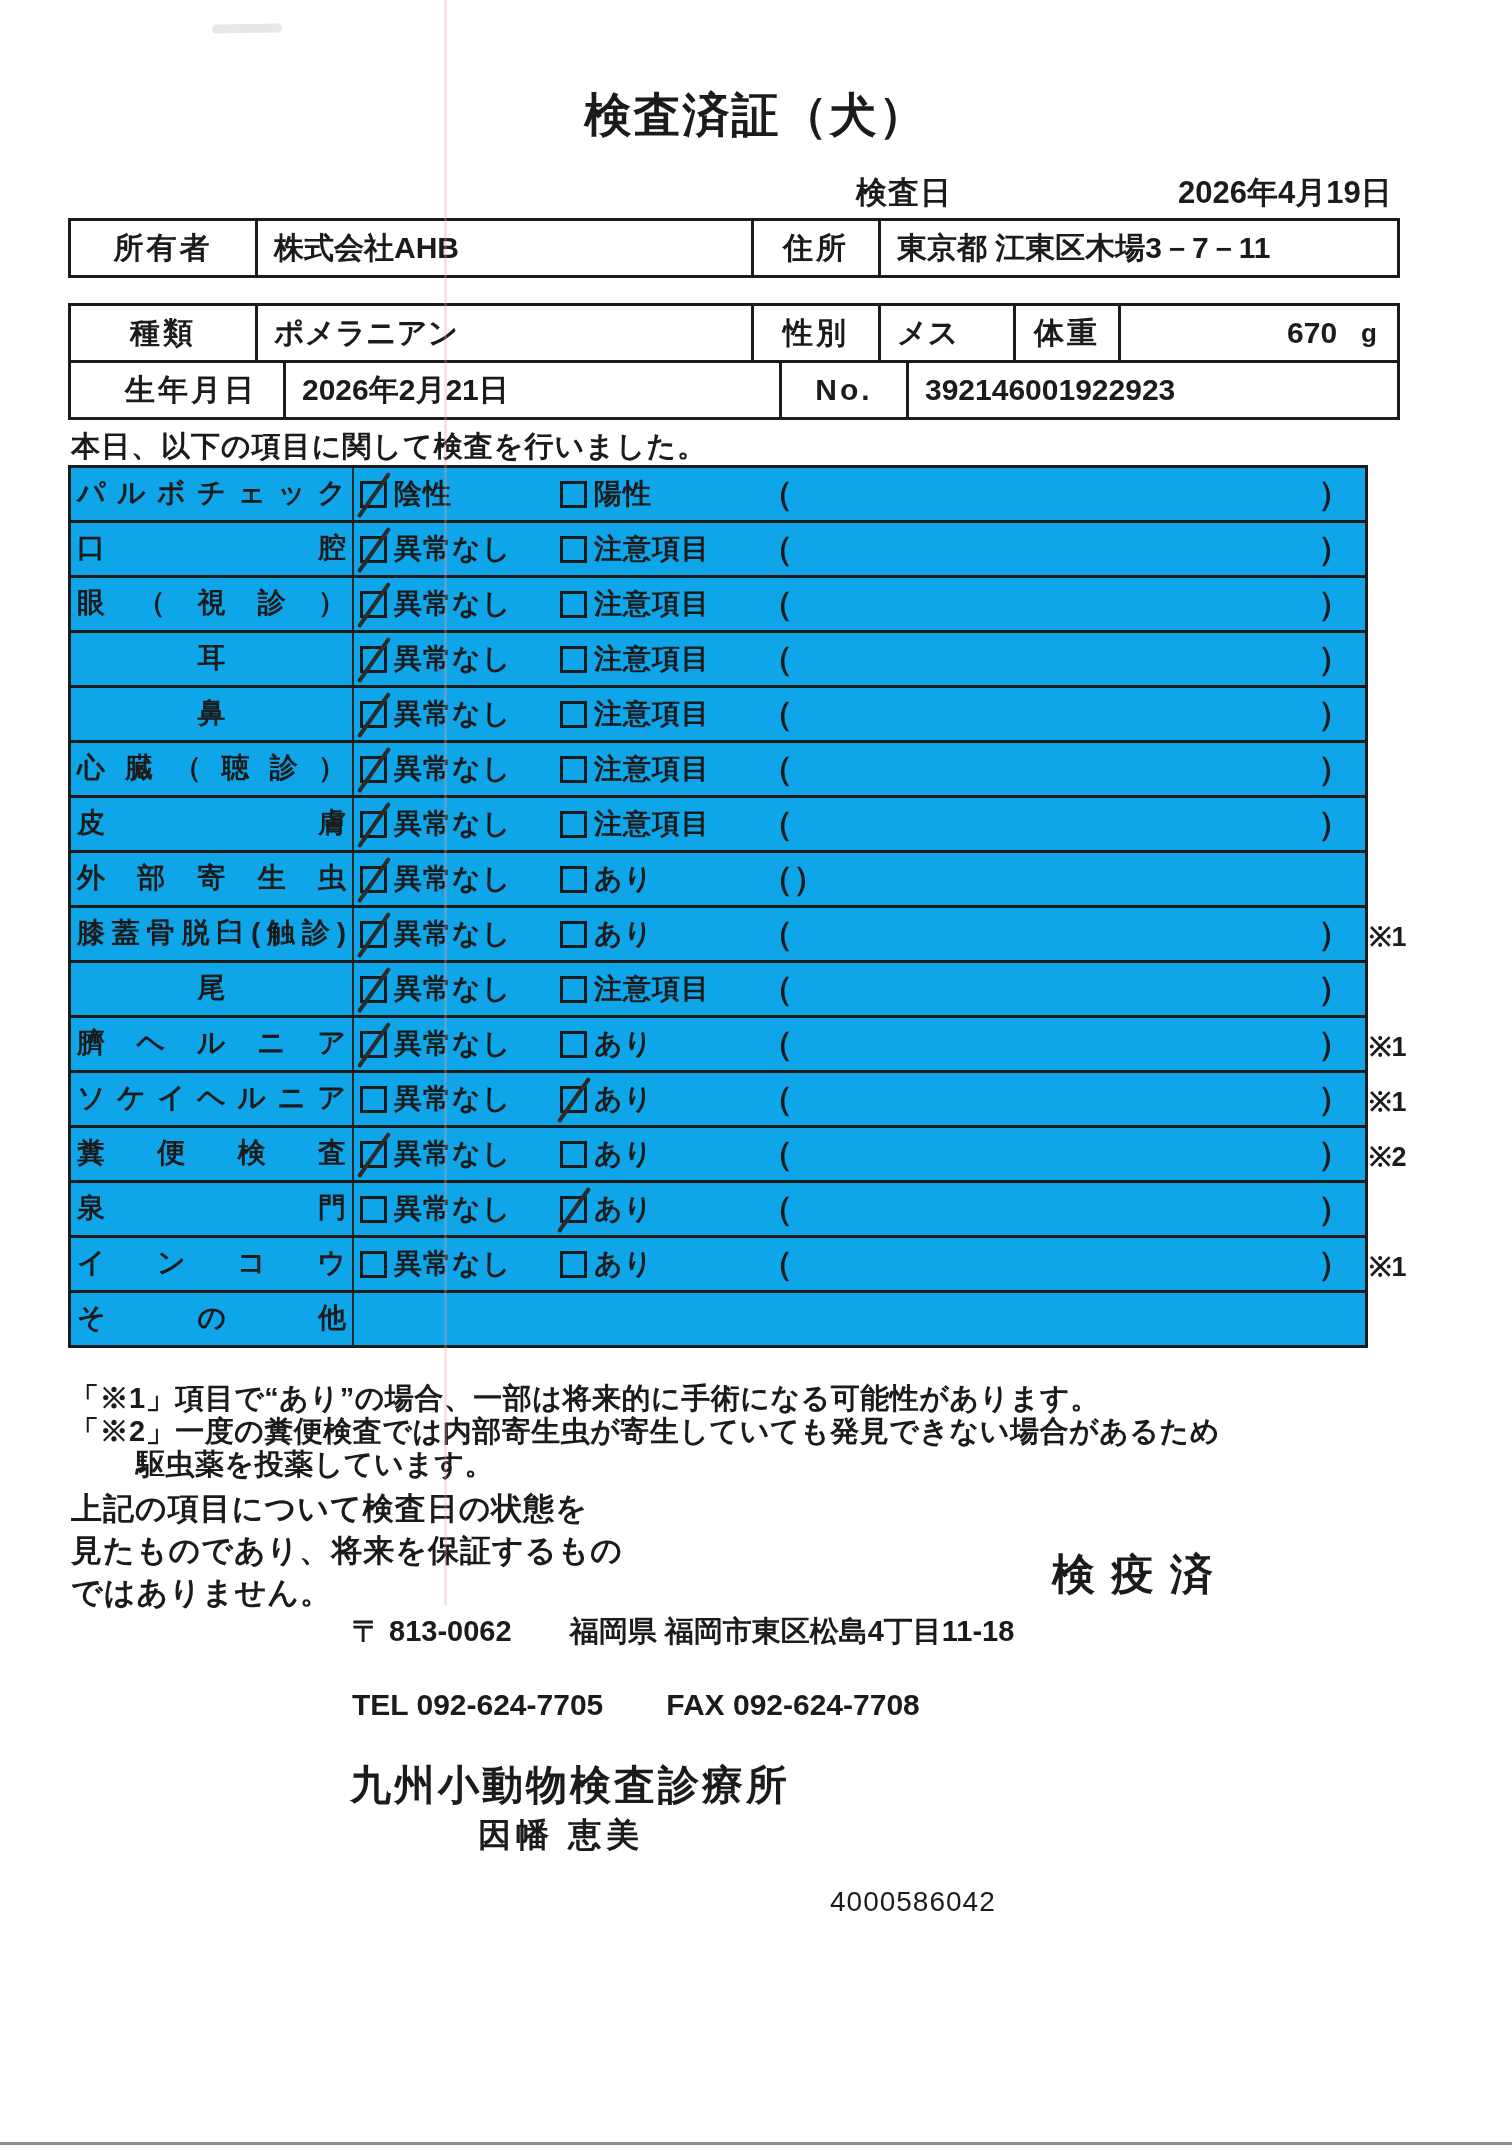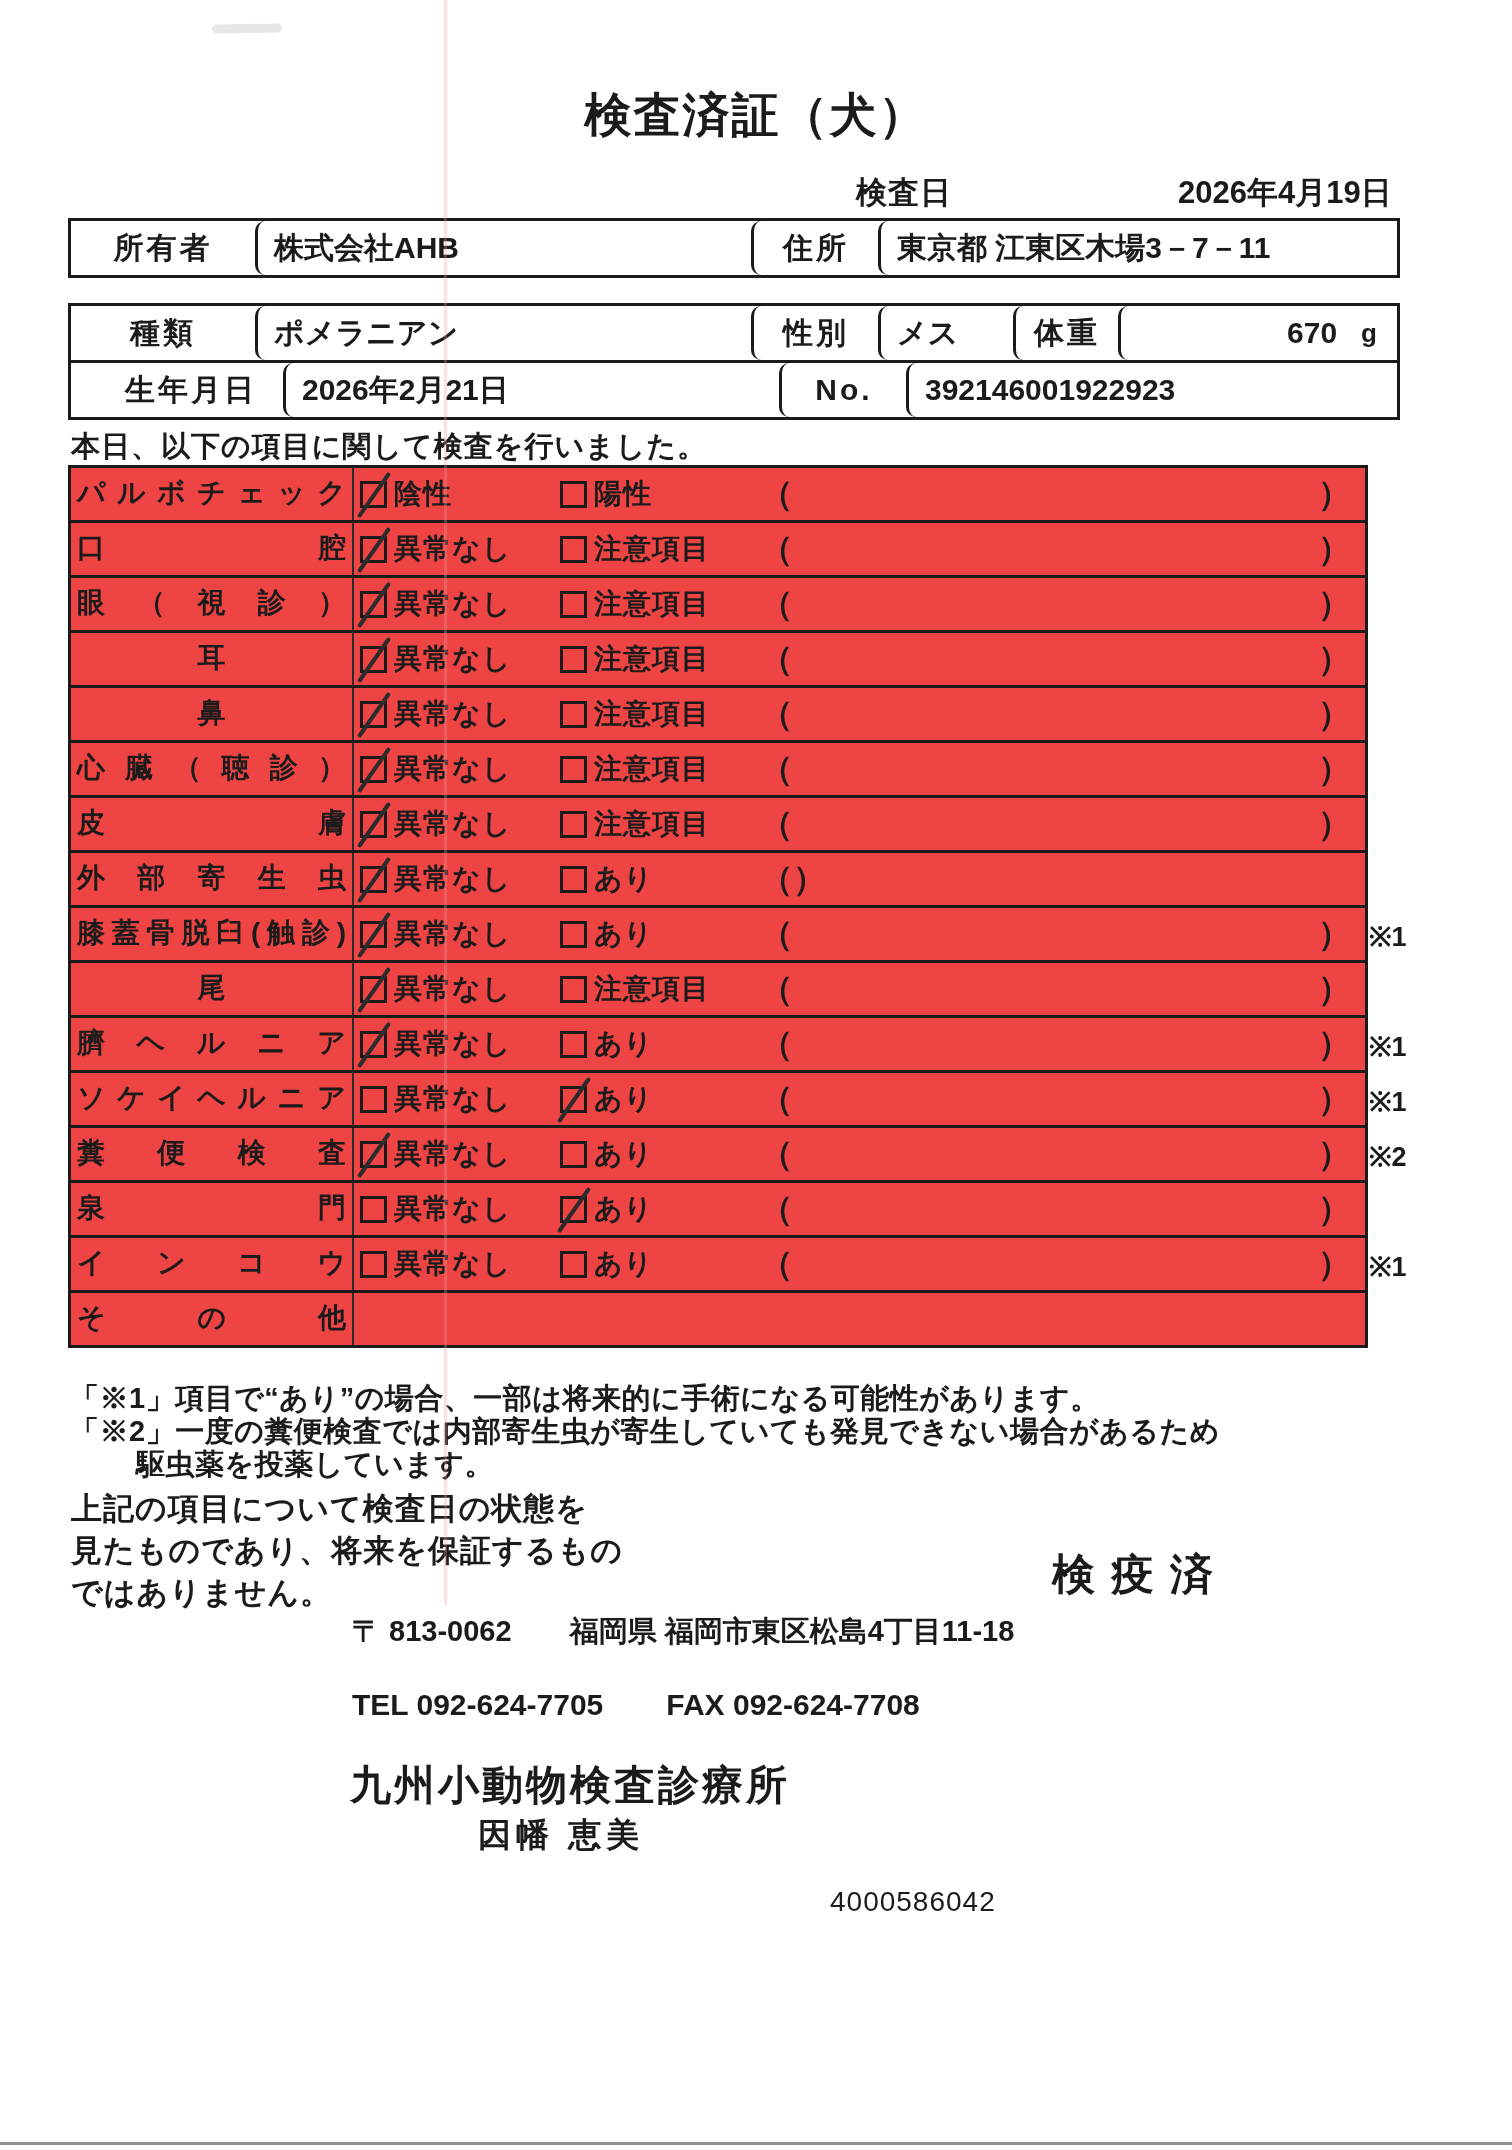--- a/index.html
+++ b/index.html
@@ -19,39 +19,39 @@
 
   
   .title{position:absolute;top:84px;left:0;width:100%;text-align:center;font-size:47px;font-weight:700;letter-spacing:2px;}
   .inspect-label{position:absolute;left:856px;top:172px;font-size:31px;font-weight:700;letter-spacing:1px;}
   .inspect-value{position:absolute;left:1178px;top:172px;font-size:31px;font-weight:700;}
 
   
   .btable{position:absolute;left:68px;width:1332px;border:3px solid #1b1b1b;box-sizing:border-box;background:#fff;}
   .trow{display:flex;height:54px;}
   .trow + .trow{border-top:3px solid #1b1b1b;padding-left:28px;}
-  .tcell{display:flex;align-items:center;box-sizing:border-box;font-size:30px;border-radius:10px;}
+  .tcell{display:flex;align-items:center;box-sizing:border-box;font-size:30px;}
   .tcell + .tcell{border-left:3px solid #1b1b1b;}
   .lab{justify-content:center;font-weight:600;letter-spacing:3px;}
   .val{padding-left:16px;font-weight:600;}
   .t1{top:218px;}
   .t2{top:303px;}
   .w-label{width:184px;flex:none;}
   .w-value1{width:496px;flex:none;}
   .w-label2{width:127px;flex:none;}
   .w-sex{width:135px;flex:none;}
   .w-wlabel{width:105px;flex:none;}
   .w-rest{flex:1;}
   .weight-val{justify-content:flex-end;padding-right:20px;font-weight:600;}
   .weight-unit{font-size:26px;margin-left:24px;font-weight:600;}
 
   .intro{position:absolute;left:71px;top:427px;font-size:29px;font-weight:700;letter-spacing:1px;}
 
   
-  .t3{position:absolute;left:68px;top:465px;width:1300px;border:3px solid #1b1b1b;box-sizing:border-box;background:#ef4444;}
+  .t3{position:absolute;left:68px;top:465px;width:1300px;border:3px solid #1b1b1b;box-sizing:border-box;background:#0ea5e9;}
   .crow{display:flex;height:52px;position:relative;}
   .crow + .crow{border-top:3px solid #1b1b1b;}
   .clabel{
     width:283px;flex:none;box-sizing:border-box;
     border-right:2px solid #2a2a2a;
     padding:0 6px;font-size:28px;font-weight:600;
     line-height:50px;
     text-align:justify;text-align-last:justify;
     overflow:hidden;white-space:nowrap;
   }

